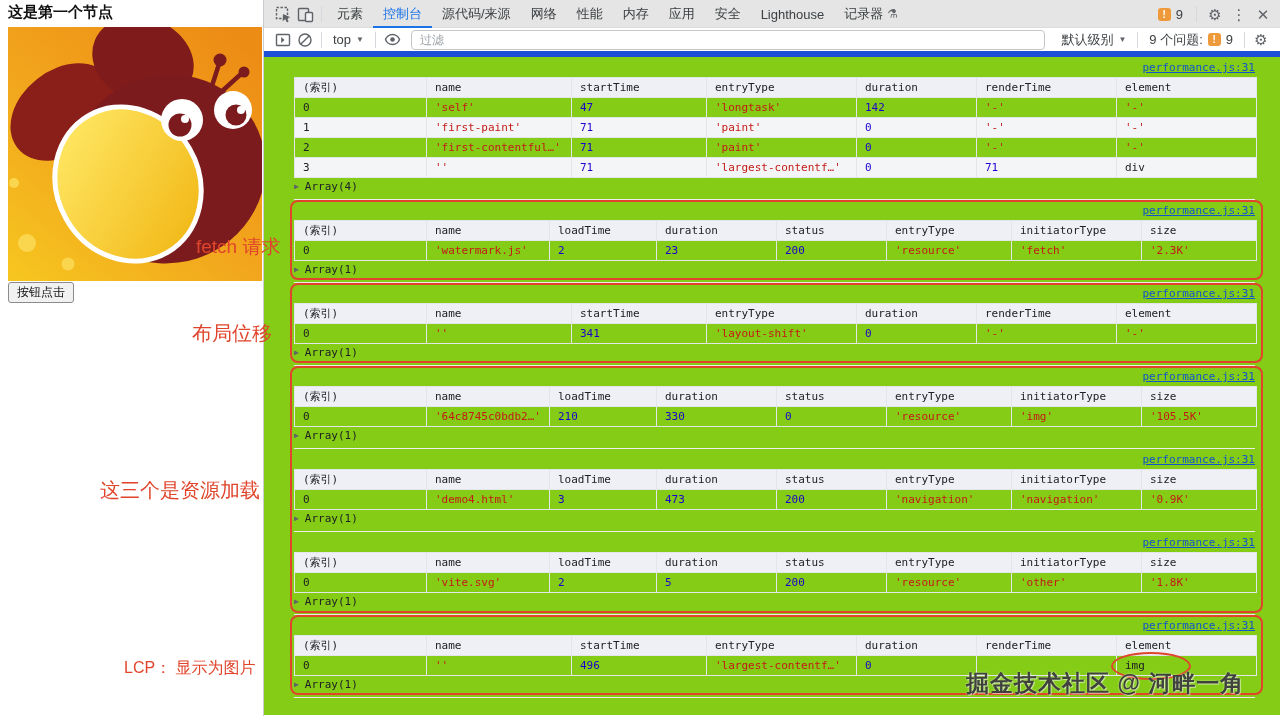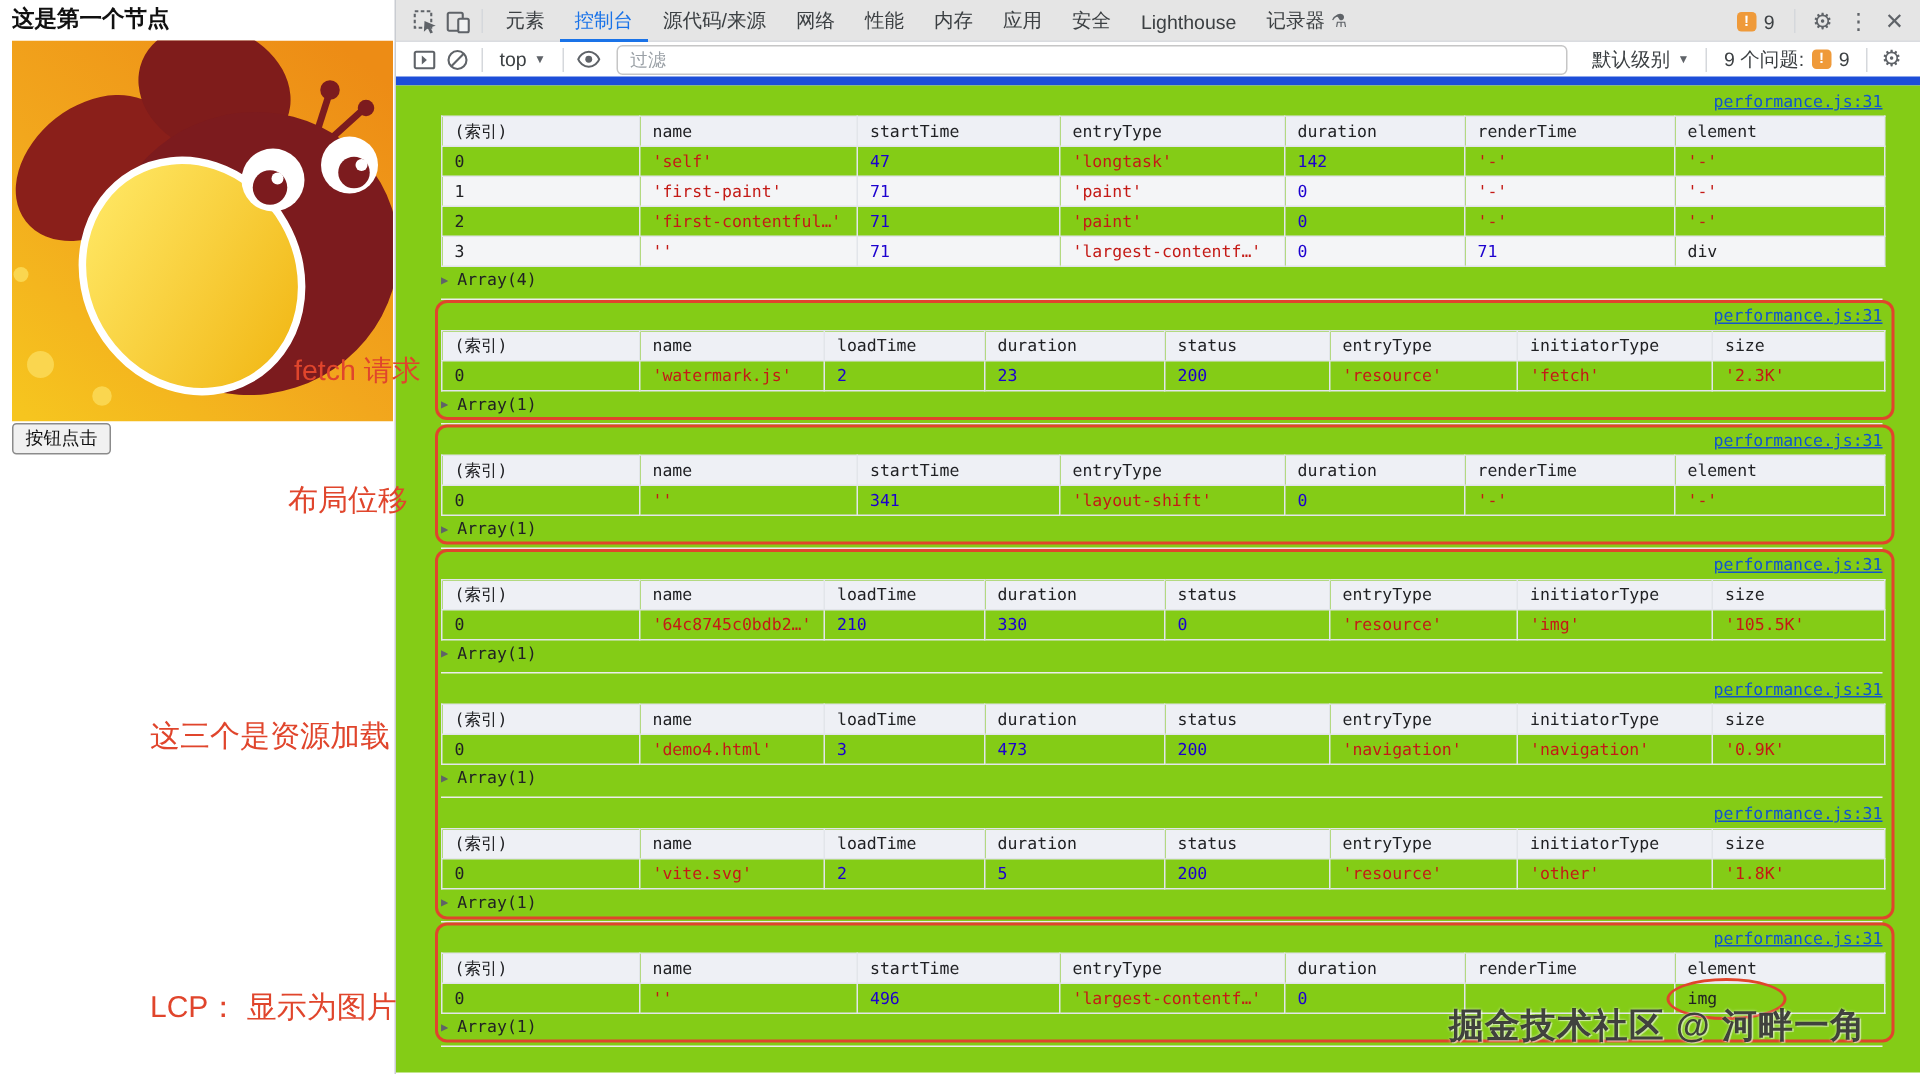--- a/index.html
+++ b/index.html
@@ -540,14 +540,14 @@
         </div>
       </div>
   </section>
 
   <div id="ann-labels"></div>
   <div class="ann-ellipse" id="annEllipse" style="left: 1110.5px; top: 651.5px;"></div>
   <div class="watermark">掘金技术社区 @ 河畔一角</div>
 <div class="ann-label" style="left: 196px; top: 234px; font-size: 19px;">fetch 请求</div>
     <div class="ann-label" style="left: 192px; top: 320px; font-size: 20px;">布局位移</div>
     <div class="ann-label" style="left: 100px; top: 477px; font-size: 20px;">这三个是资源加载</div>
-    <div class="ann-label" style="left: 100px; top: 658px; font-size: 20px;">LCP： 显示为图片</div>
+    <div class="ann-label" style="left: 124px; top: 658px; font-size: 16px;">LCP： 显示为图片</div>
   </div>
 
 </body></html>

